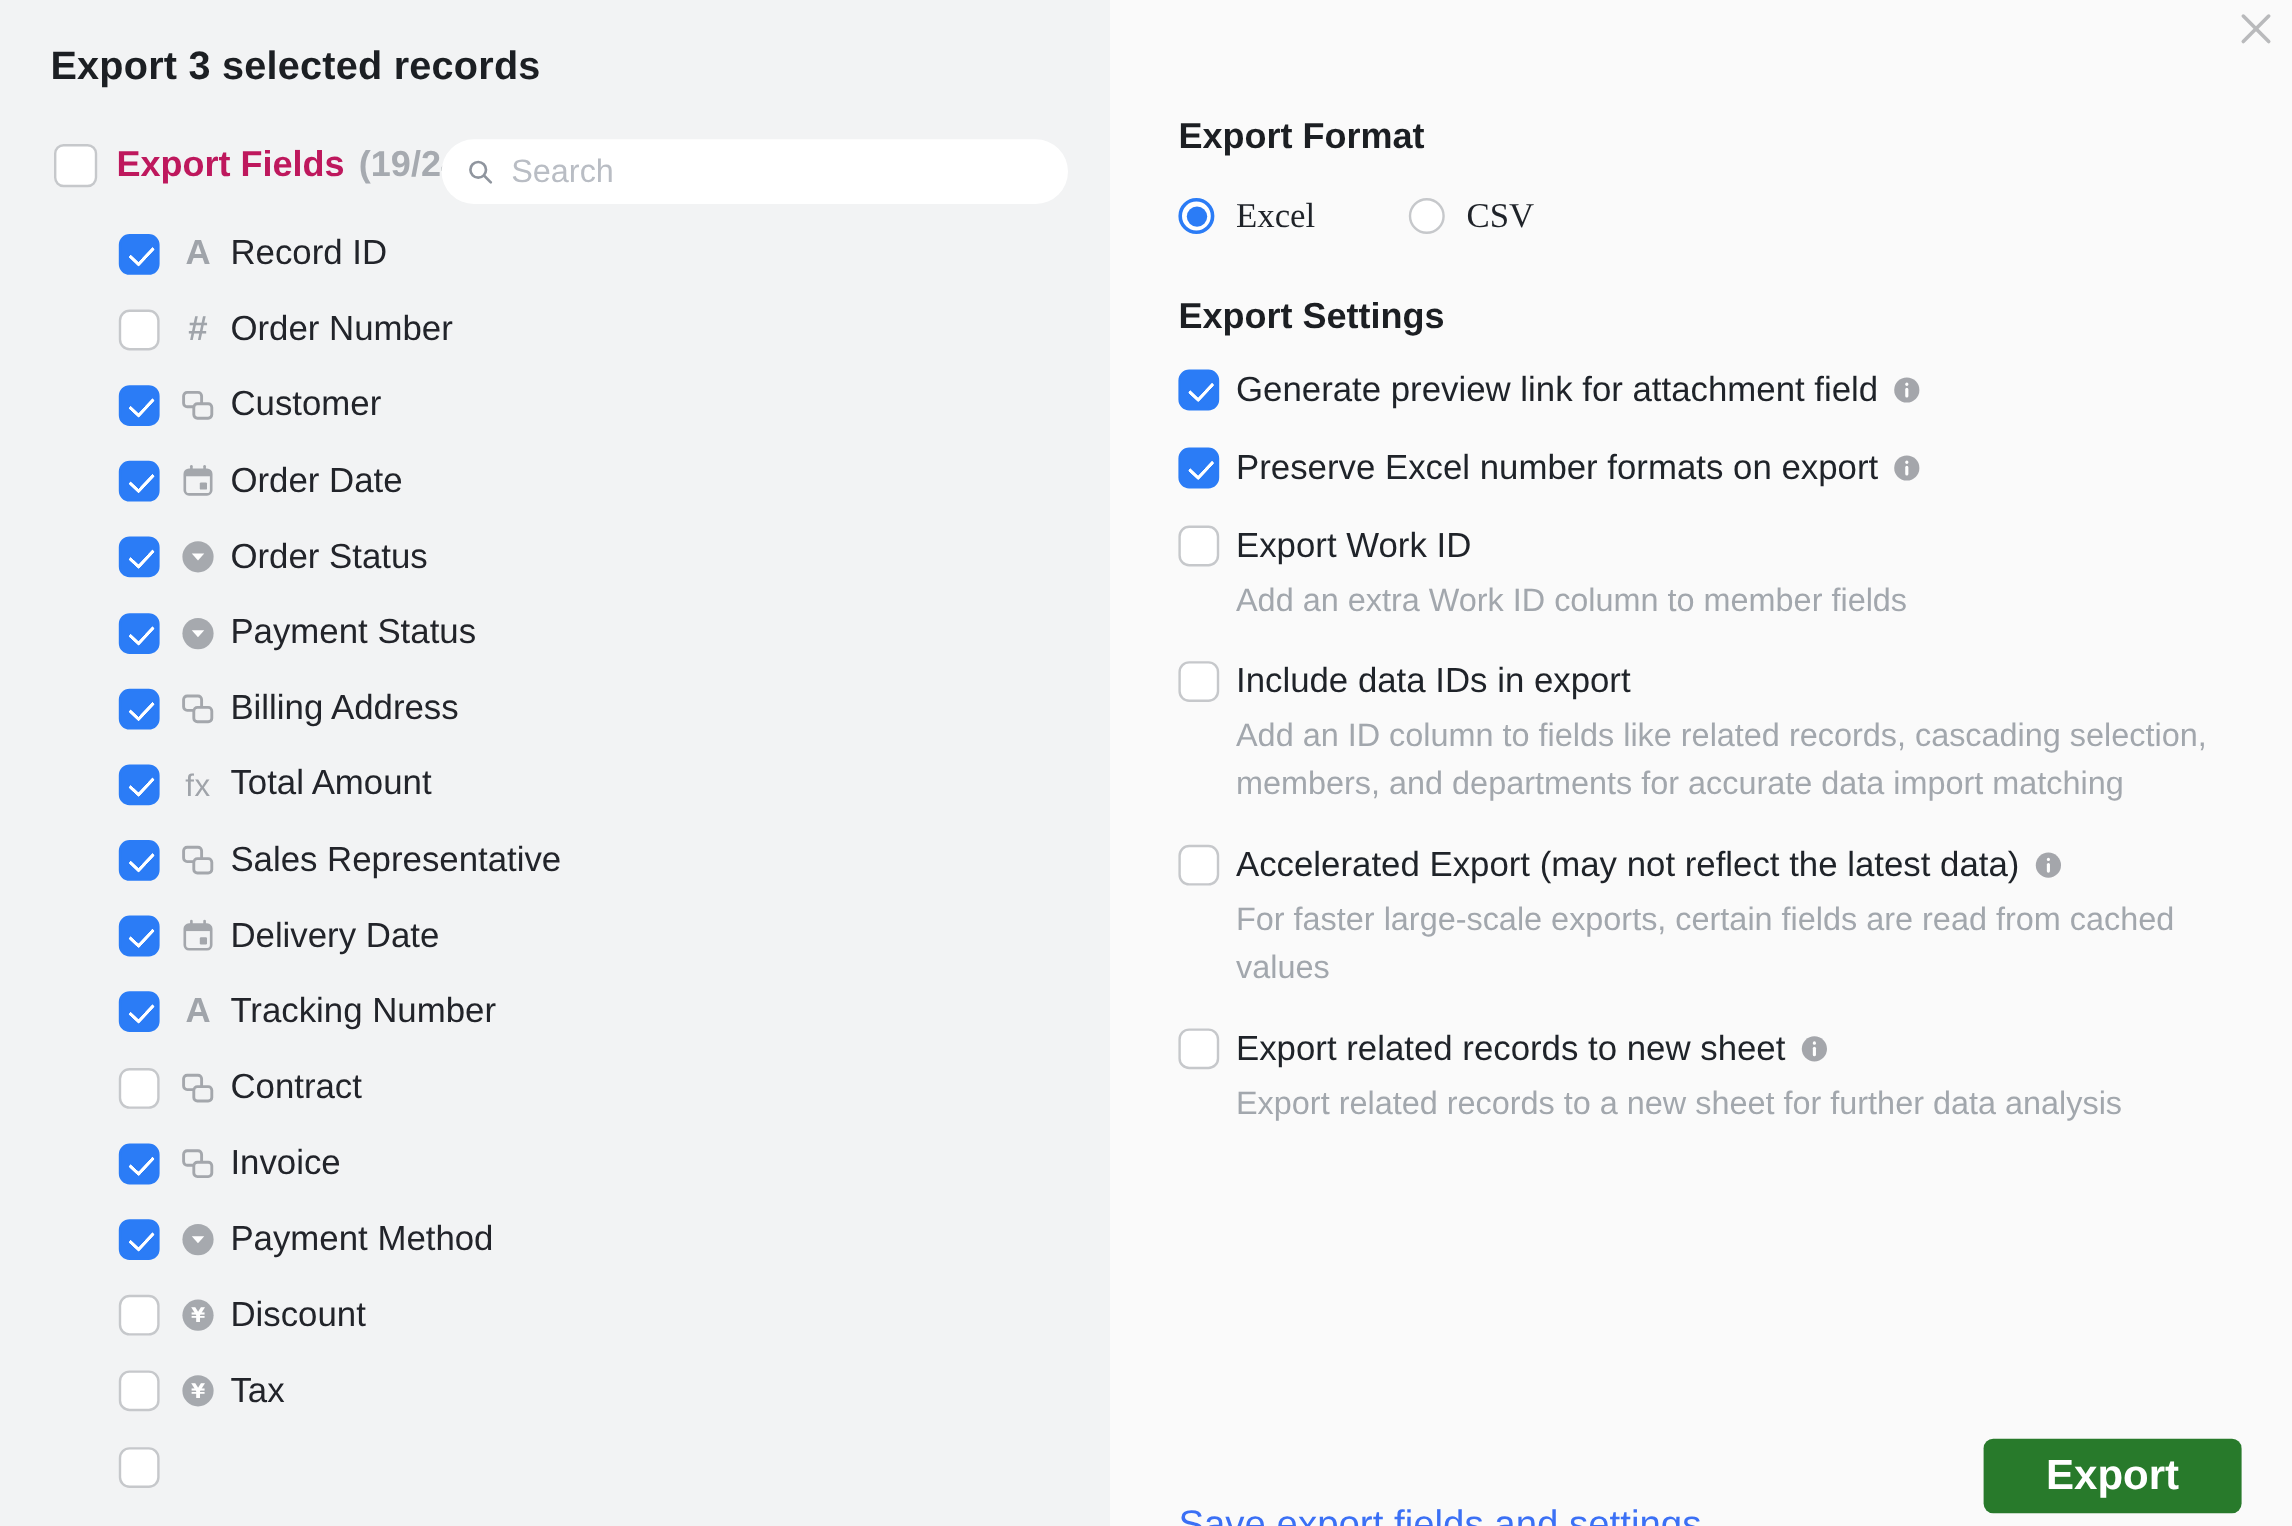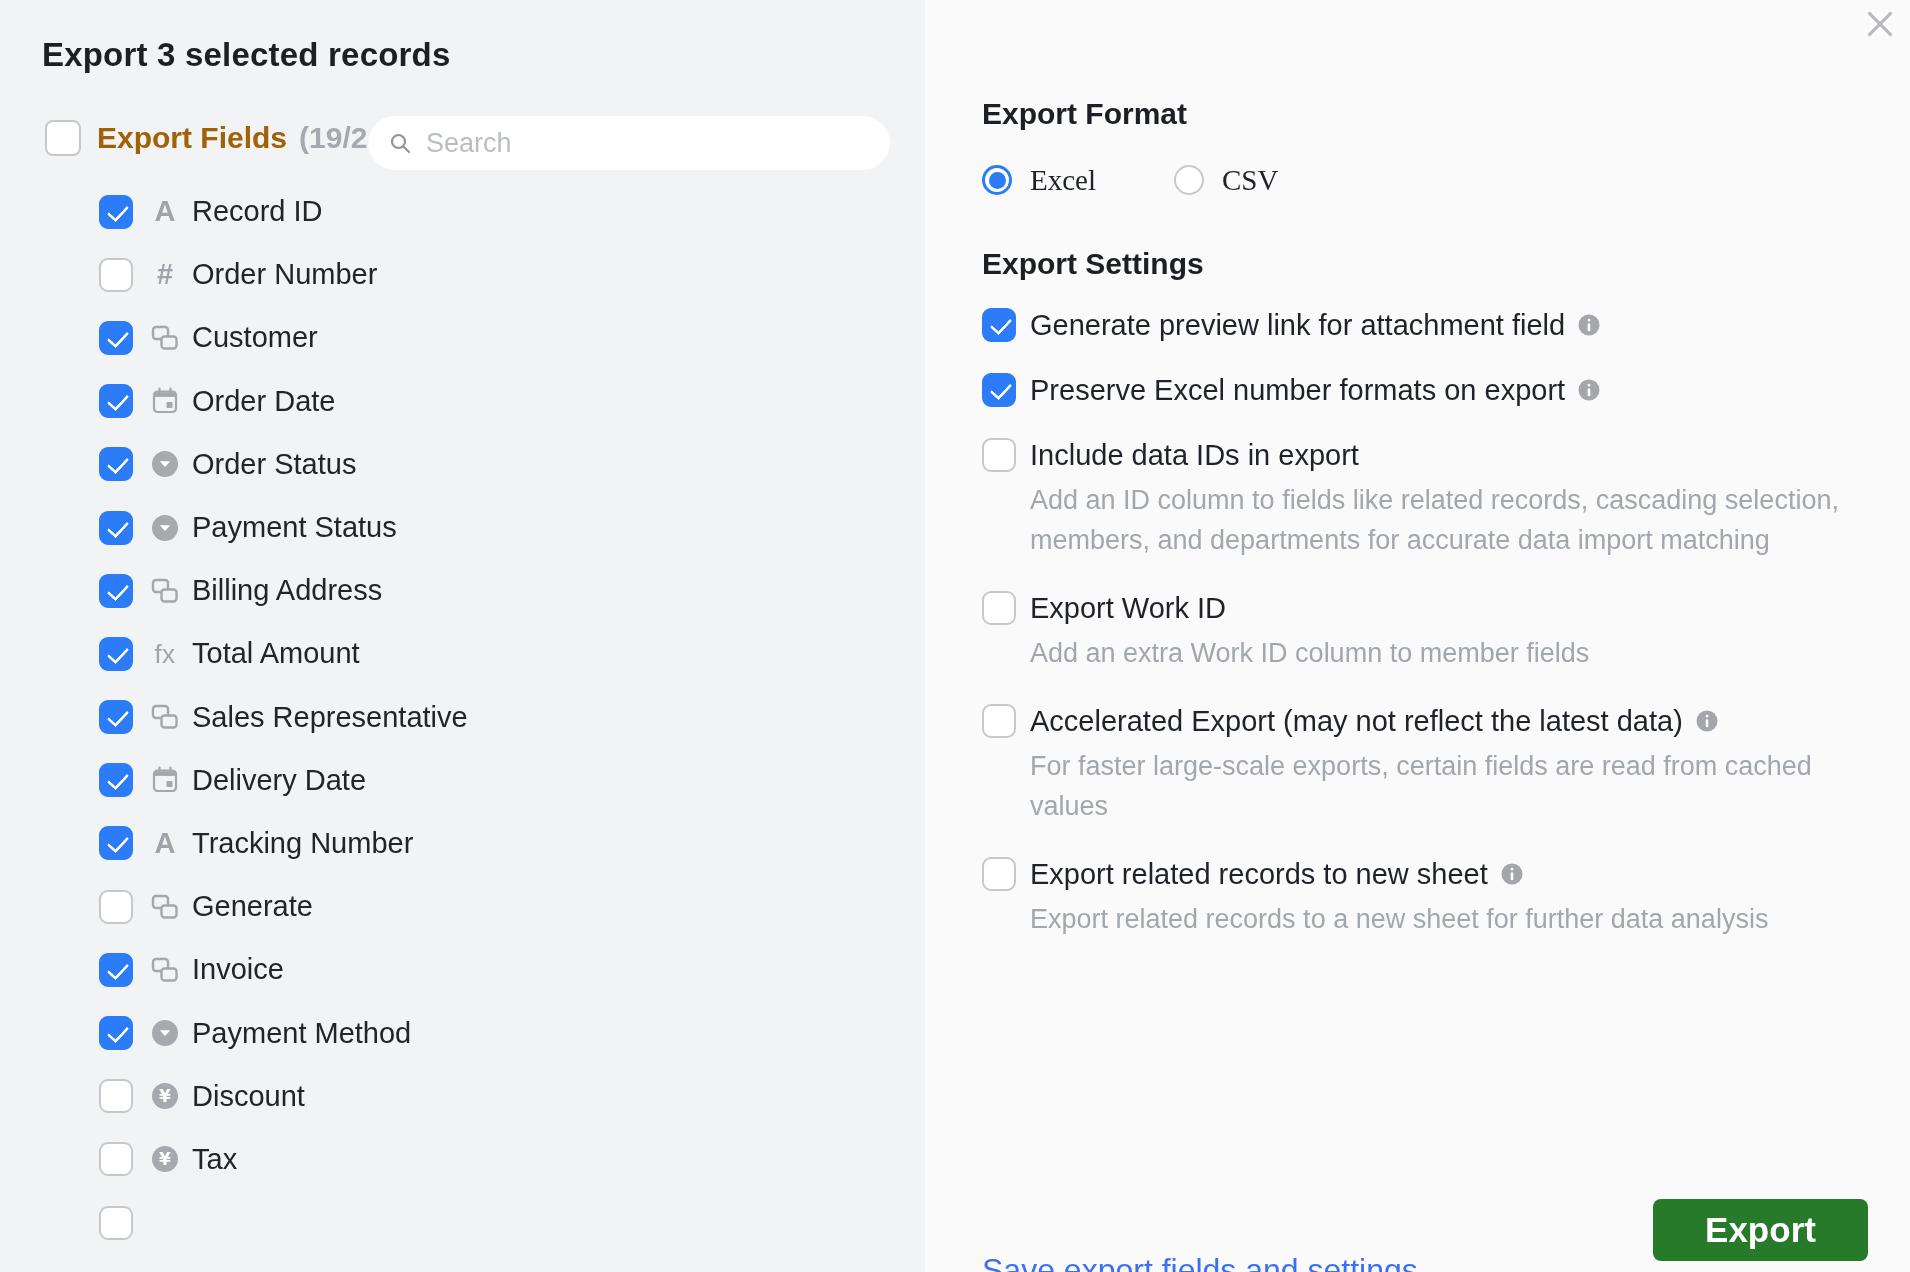--- a/index.html
+++ b/index.html
@@ -5,21 +5,21 @@
   html,body{margin:0;padding:0;}
   .app{
     position:relative;width:1910px;height:1272px;overflow:hidden;
     font-family:"Liberation Sans","DejaVu Sans",sans-serif;
     color:#1f2329;background:#fafafa;
   }
   
   .left-pane{position:absolute;left:0;top:0;width:925px;height:1272px;background:#f2f3f4;}
   .dialog-title{position:absolute;left:42px;top:36px;font-size:33px;font-weight:700;color:#1c1f23;letter-spacing:.2px;}
   .fields-header{position:absolute;left:45px;top:120px;height:36px;display:flex;align-items:center;}
-  .fields-header .hdr-label{margin-left:16px;font-size:30px;font-weight:700;color:#a16207;}
+  .fields-header .hdr-label{margin-left:16px;font-size:30px;font-weight:700;color:#be185d;}
   .fields-header .hdr-count{margin-left:12px;font-size:30px;font-weight:700;color:#a6aab0;}
   .search-box{position:absolute;left:368px;top:116px;width:522px;height:54px;border-radius:27px;background:#ffffff;display:flex;align-items:center;padding:0 20px;box-sizing:border-box;}
   .search-box input{border:none;outline:none;background:transparent;margin-left:12px;width:100%;font-size:27px;color:#1f2329;font-family:inherit;}
   .search-box input::placeholder{color:#b9bdc4;}
   .field-list{position:absolute;left:0;top:180px;right:0;bottom:0;overflow:hidden;}
   .field-row{height:63.2px;display:flex;align-items:center;padding-left:99px;}
   .field-icon{width:34px;margin-left:15px;display:flex;justify-content:center;align-items:center;}
   .field-label{margin-left:10px;font-size:29px;color:#22242a;}
   .glyph{font-size:29px;font-weight:600;color:#a0a4aa;line-height:1;}
   .glyph.fx{font-size:26px;font-weight:500;letter-spacing:.5px;}
@@ -181,21 +181,21 @@
           <span class="field-label">Tracking Number</span>
         </div>
         <div class="field-row">
           <span class="cb"></span>
           <span class="field-icon">
             <svg width="28" height="26" viewBox="0 0 28 26" fill="none" stroke="#a4a7ac" stroke-width="2.4">
               <rect x="2" y="2" width="15" height="12" rx="3"></rect>
               <rect x="10.5" y="11.5" width="15" height="12" rx="3" fill="#f2f3f4"></rect>
             </svg>
           </span>
-          <span class="field-label">Generate</span>
+          <span class="field-label">Contract</span>
         </div>
         <div class="field-row">
           <span class="cb checked"></span>
           <span class="field-icon">
             <svg width="28" height="26" viewBox="0 0 28 26" fill="none" stroke="#a4a7ac" stroke-width="2.4">
               <rect x="2" y="2" width="15" height="12" rx="3"></rect>
               <rect x="10.5" y="11.5" width="15" height="12" rx="3" fill="#f2f3f4"></rect>
             </svg>
           </span>
           <span class="field-label">Invoice</span>
@@ -282,31 +282,31 @@
                 <circle cx="12" cy="12" r="10.5" fill="#a4a6ab"></circle>
                 <rect x="10.7" y="5.8" width="2.6" height="2.8" rx="1.3" fill="#fff"></rect>
                 <rect x="10.7" y="10.2" width="2.6" height="8" rx="1.3" fill="#fff"></rect>
               </svg>
             </span>
           </div>
         </div>
         <div class="setting">
           <div class="setting-row">
             <span class="cb"></span>
+            <span class="setting-label">Export Work ID</span>
+          </div>
+          <div class="setting-desc">Add an extra Work ID column to member fields</div>
+        </div>
+        <div class="setting">
+          <div class="setting-row">
+            <span class="cb"></span>
             <span class="setting-label">Include data IDs in export</span>
           </div>
           <div class="setting-desc">Add an ID column to fields like related records, cascading selection,
 members, and departments for accurate data import matching</div>
-        </div>
-        <div class="setting">
-          <div class="setting-row">
-            <span class="cb"></span>
-            <span class="setting-label">Export Work ID</span>
-          </div>
-          <div class="setting-desc">Add an extra Work ID column to member fields</div>
         </div>
         <div class="setting">
           <div class="setting-row">
             <span class="cb"></span>
             <span class="setting-label">Accelerated Export (may not reflect the latest data)</span>
             <span class="info">
               <svg width="24" height="24" viewBox="0 0 24 24">
                 <circle cx="12" cy="12" r="10.5" fill="#a4a6ab"></circle>
                 <rect x="10.7" y="5.8" width="2.6" height="2.8" rx="1.3" fill="#fff"></rect>
                 <rect x="10.7" y="10.2" width="2.6" height="8" rx="1.3" fill="#fff"></rect>

